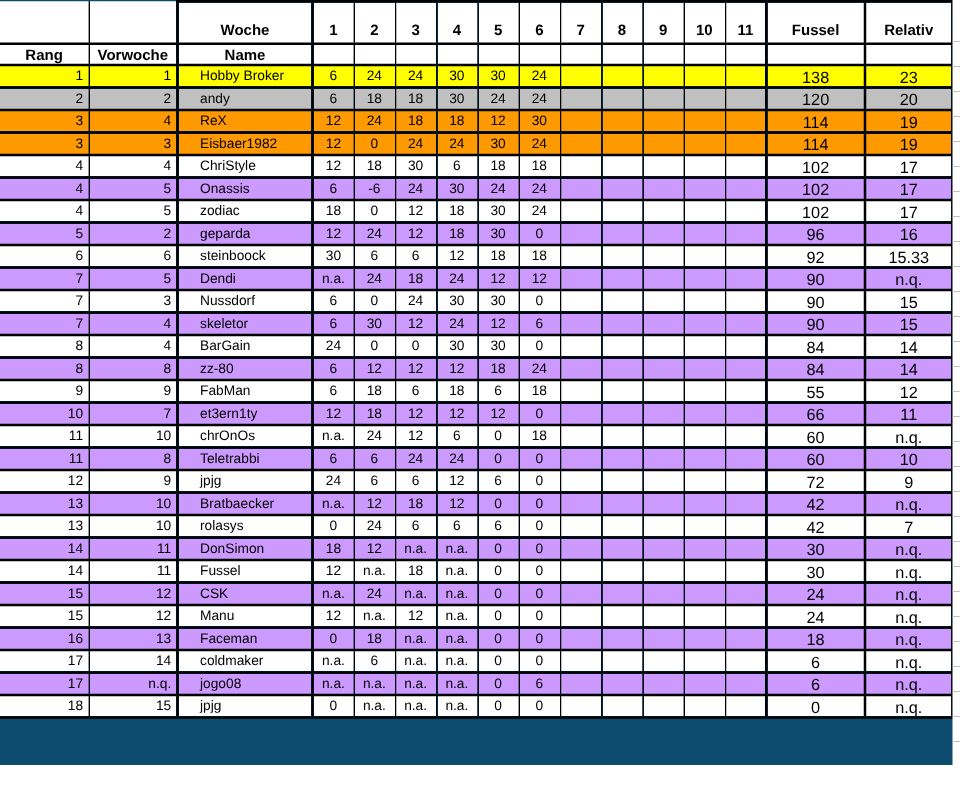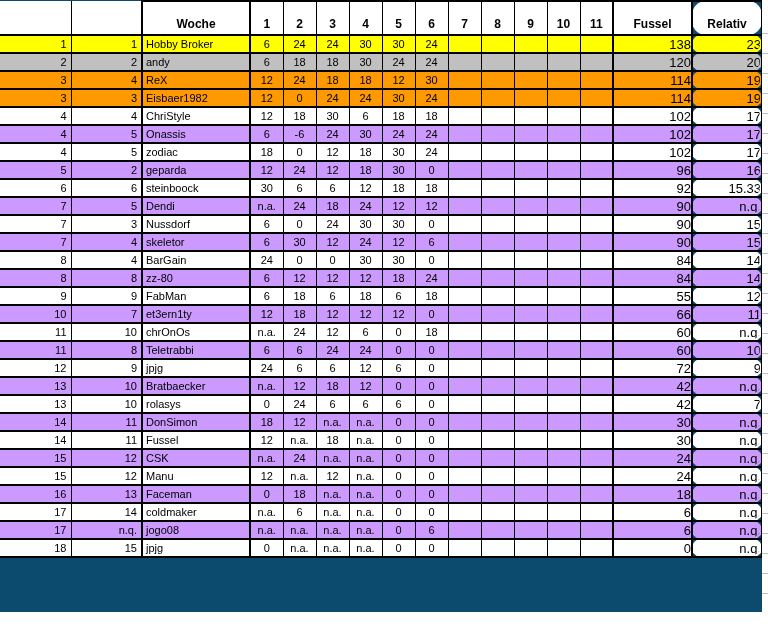--- a/index.html
+++ b/index.html
@@ -44,27 +44,27 @@
   
   tr.hr2 th {
     height: 15px;
     font-weight: bold;
     font-size: 12px;
     text-align: center;
     background: #fff;
   }
   .c0  { border-left: none; }           
   .hl  { border-left-width: 2px; }      
-  .hr  { border-right-width: 2px; border-radius: 14px; }     
+  .hr  { border-right-width: 2px; }     
   th.big { font-size: 13px; }
 
   td.rang, td.vorw { text-align: right; padding-right: 4px; }
-  td.name { text-align: left; padding-left: 3px; }
+  td.name { text-align: left; padding-left: 17px; }
   td.wk   { text-align: center; }
-  td.ges, td.rel { text-align: right; font-size: 13px; }
+  td.ges, td.rel { text-align: center; font-size: 13px; }
 
   
   .right-strip {
     position: absolute;
     left: 762px; top: 0;
     width: 6px; height: 632px;
     background: #fff;
   }
   .right-strip .lines {
     position: absolute;
@@ -107,20 +107,38 @@
         <th>5</th>
         <th>6</th>
         <th>7</th>
         <th>8</th>
         <th>9</th>
         <th>10</th>
         <th>11</th>
         <th class="hl big">Fussel</th>
         <th class="hl hr big">Relativ</th>
       </tr>
+      <tr class="hr2">
+        <th class="c0">Rang</th>
+        <th>Vorwoche</th>
+        <th class="hl">Name</th>
+        <th class="hl"></th>
+        <th></th>
+        <th></th>
+        <th></th>
+        <th></th>
+        <th></th>
+        <th></th>
+        <th></th>
+        <th></th>
+        <th></th>
+        <th></th>
+        <th class="hl"></th>
+        <th class="hl hr"></th>
+      </tr>
     </thead>
     <tbody id="rows">
         <tr style="background-color: rgb(255, 255, 0);">
           <td class="rang c0">1</td>
           <td class="vorw">1</td>
           <td class="name hl">Hobby Broker</td>
           <td class="wk hl">6</td>
           <td class="wk">24</td>
           <td class="wk">24</td>
           <td class="wk">30</td>

